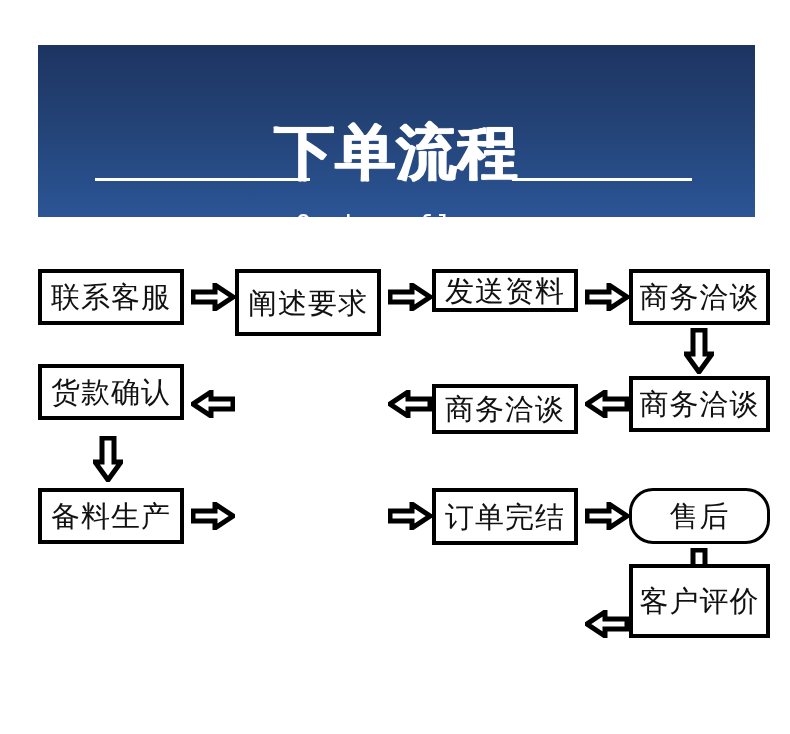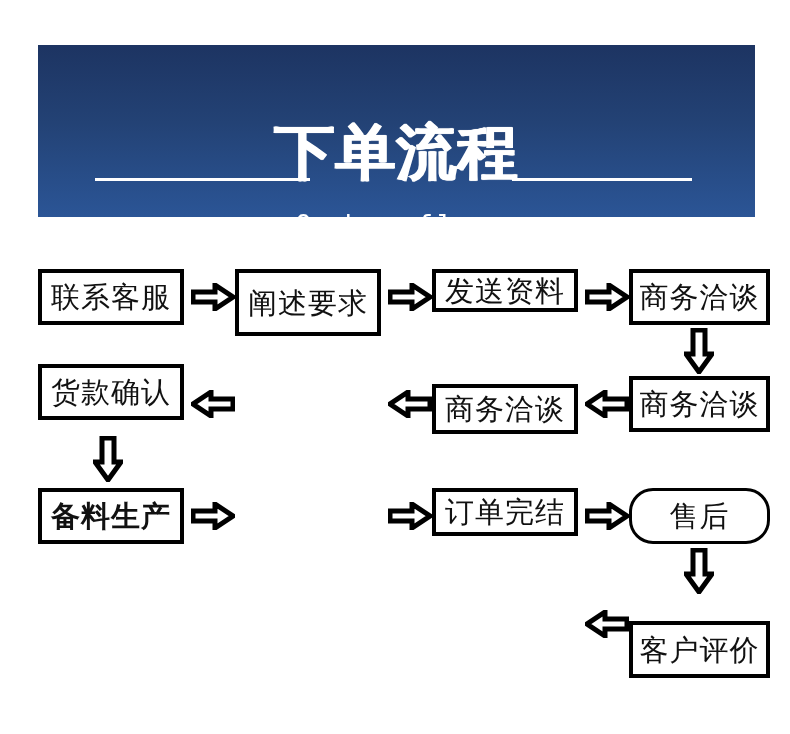--- a/index.html
+++ b/index.html
@@ -161,36 +161,36 @@
   </span>
 
   <div class="node" style="left:621px; top:376px; width:141px; height:56px;">商务洽谈</div>
 
   <span class="arrow" style="left:85px; top:436px; width:30px; height:46px;">
     <svg width="30" height="46" viewBox="0 0 30 46">
       <path d="M9 2 H21 V26 H28 L15 44 L2 26 H9 Z" fill="#ffffff" stroke="#000000" stroke-width="5" stroke-linejoin="miter"></path>
     </svg>
   </span>
 
-  <div class="node" style="left:30px;  top:488px; width:146px; height:56px;font-weight:bold;">备料生产</div>
+  <div class="node" style="left:30px;  top:488px; width:146px; height:56px;">备料生产</div>
 
   <span class="arrow" style="left:183px; top:502px; width:44px; height:28px;">
     <svg width="44" height="28" viewBox="0 0 44 28">
       <path d="M2 9 H24 V2 L42 14 L24 26 V19 H2 Z" fill="#ffffff" stroke="#000000" stroke-width="5" stroke-linejoin="miter"></path>
     </svg>
   </span>
 
 
   <span class="arrow" style="left:380px; top:502px; width:44px; height:28px;">
     <svg width="44" height="28" viewBox="0 0 44 28">
       <path d="M2 9 H24 V2 L42 14 L24 26 V19 H2 Z" fill="#ffffff" stroke="#000000" stroke-width="5" stroke-linejoin="miter"></path>
     </svg>
   </span>
 
-  <div class="node" style="left:424px; top:488px; width:146px; height:48px;">订单完结</div>
+  <div class="node" style="left:424px; top:488px; width:146px; height:57px;">订单完结</div>
 
   <span class="arrow" style="left:577px; top:502px; width:44px; height:28px;">
     <svg width="44" height="28" viewBox="0 0 44 28">
       <path d="M2 9 H24 V2 L42 14 L24 26 V19 H2 Z" fill="#ffffff" stroke="#000000" stroke-width="5" stroke-linejoin="miter"></path>
     </svg>
   </span>
 
   <div class="node thin" style="left:621px; top:488px; width:141px; height:56px;border-radius:24px;">售后</div>
 
   <span class="arrow" style="left:676px; top:548px; width:30px; height:46px;">
@@ -199,15 +199,15 @@
     </svg>
   </span>
 
 
   <span class="arrow" style="left:577px; top:610px; width:44px; height:28px;">
     <svg width="44" height="28" viewBox="0 0 44 28">
       <path d="M42 9 H20 V2 L2 14 L20 26 V19 H42 Z" fill="#ffffff" stroke="#000000" stroke-width="5" stroke-linejoin="miter"></path>
     </svg>
   </span>
 
-  <div class="node" style="left:621px; top:621px; width:141px; height:57px;">客户评价</div>
+  <div class="node" style="left:621px; top:564px; width:141px; height:74px;">客户评价</div>
 
 </div>
 
 </body></html>

